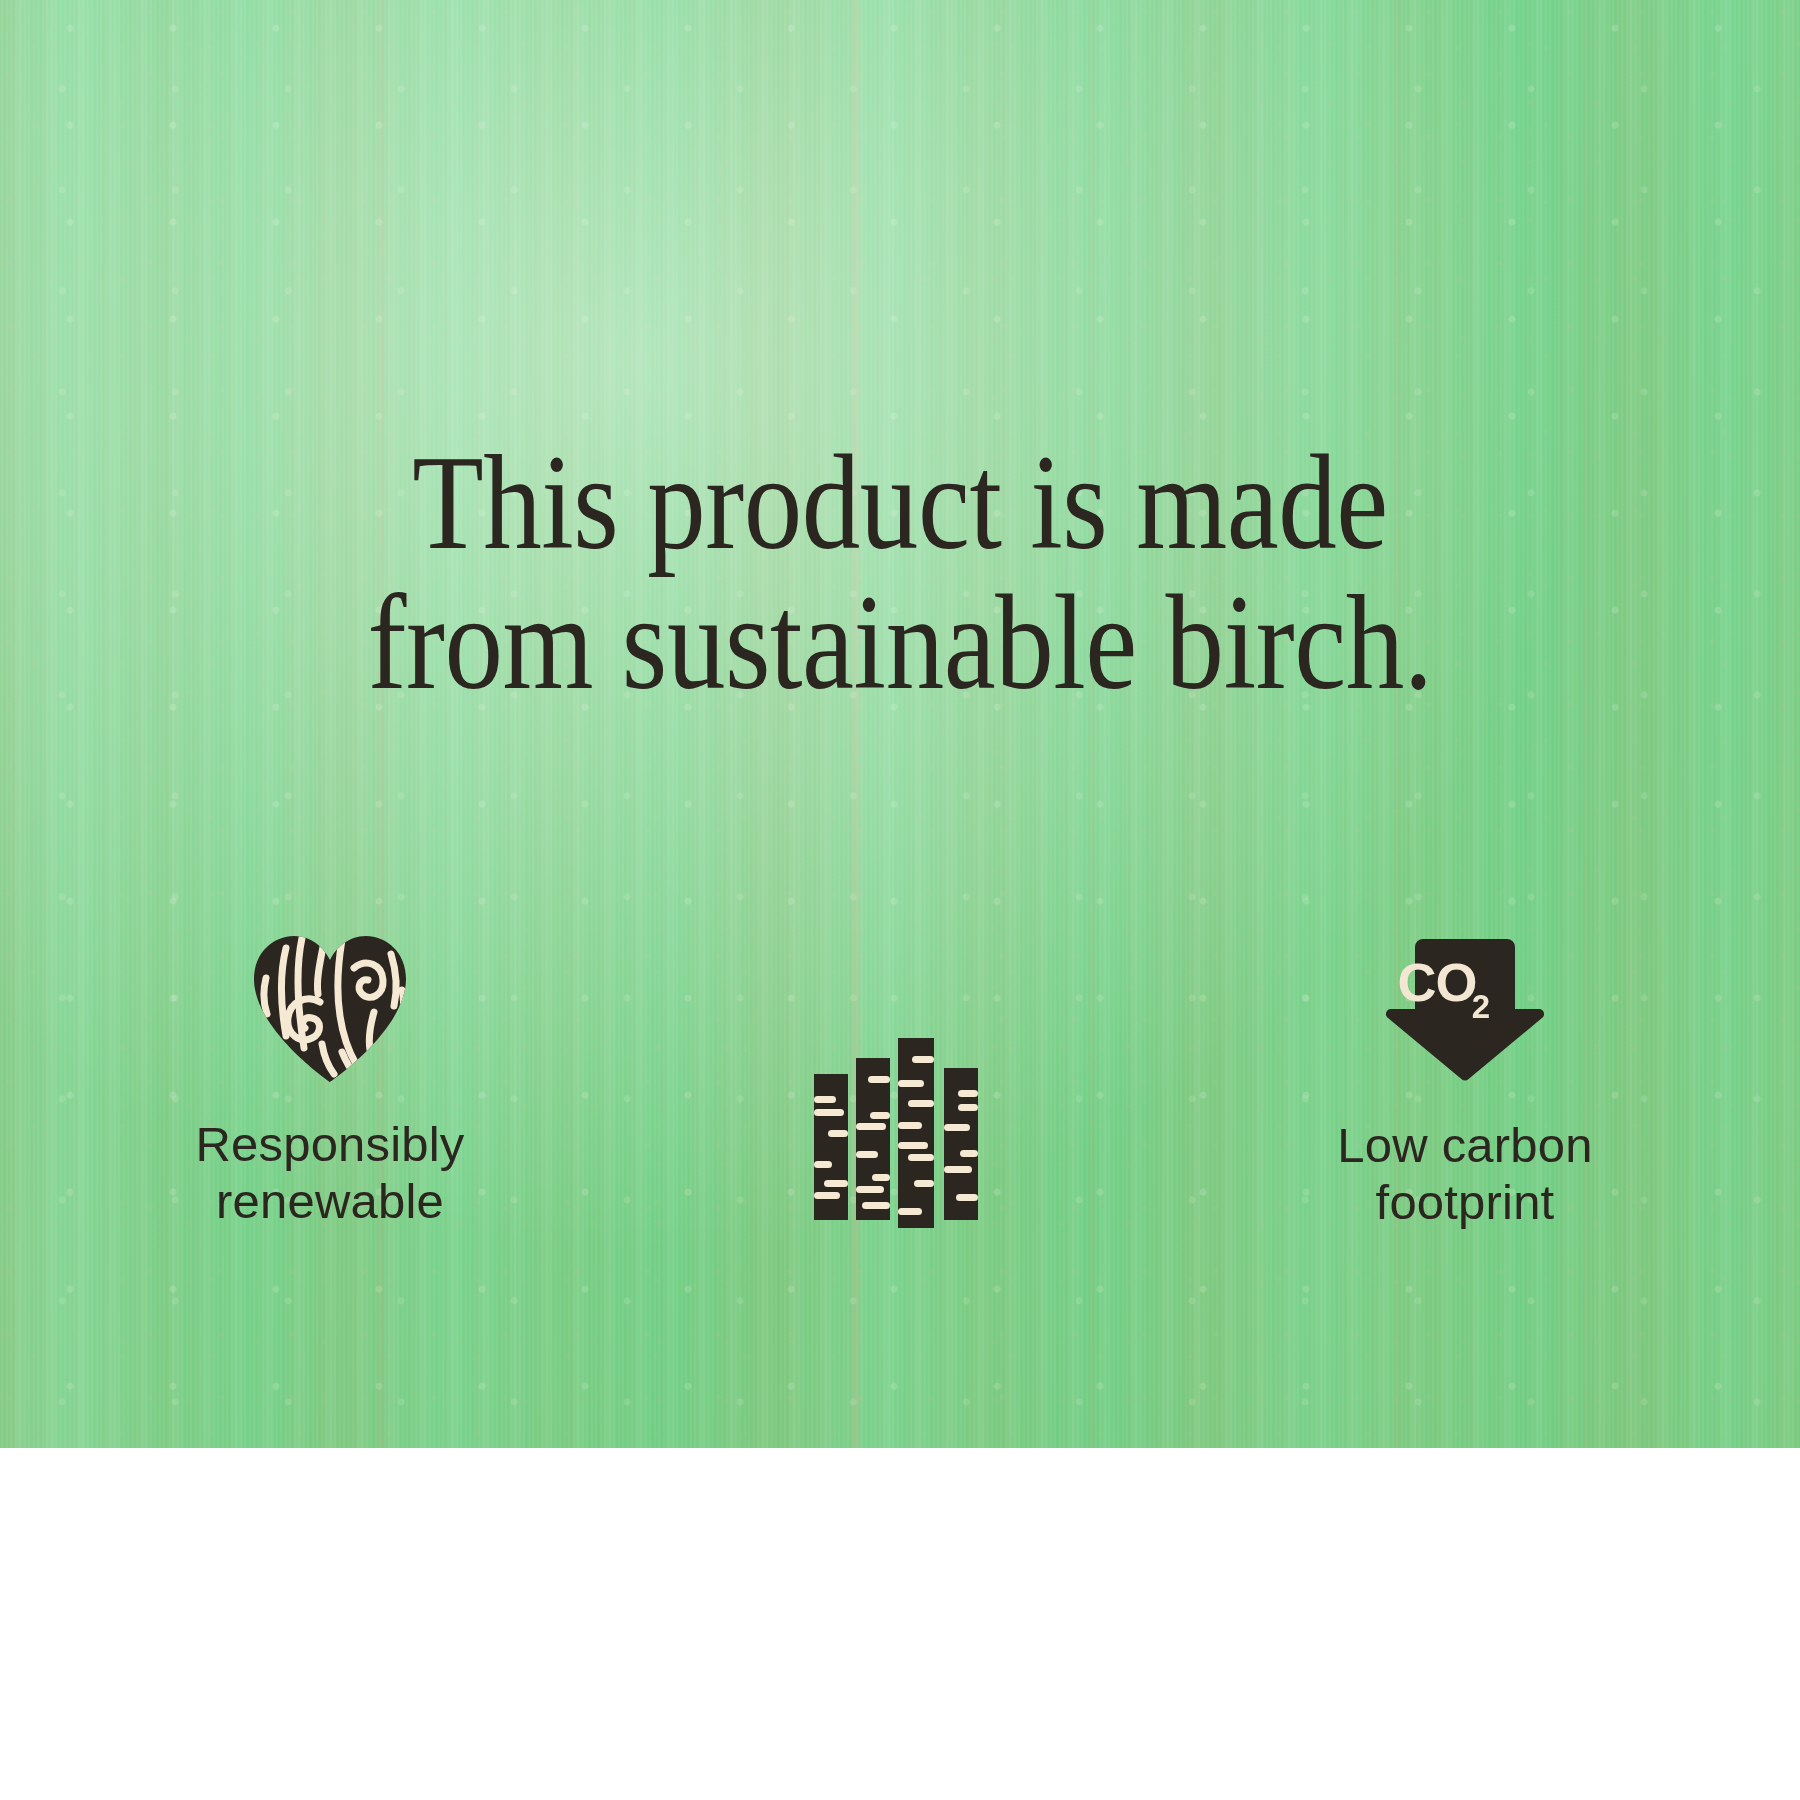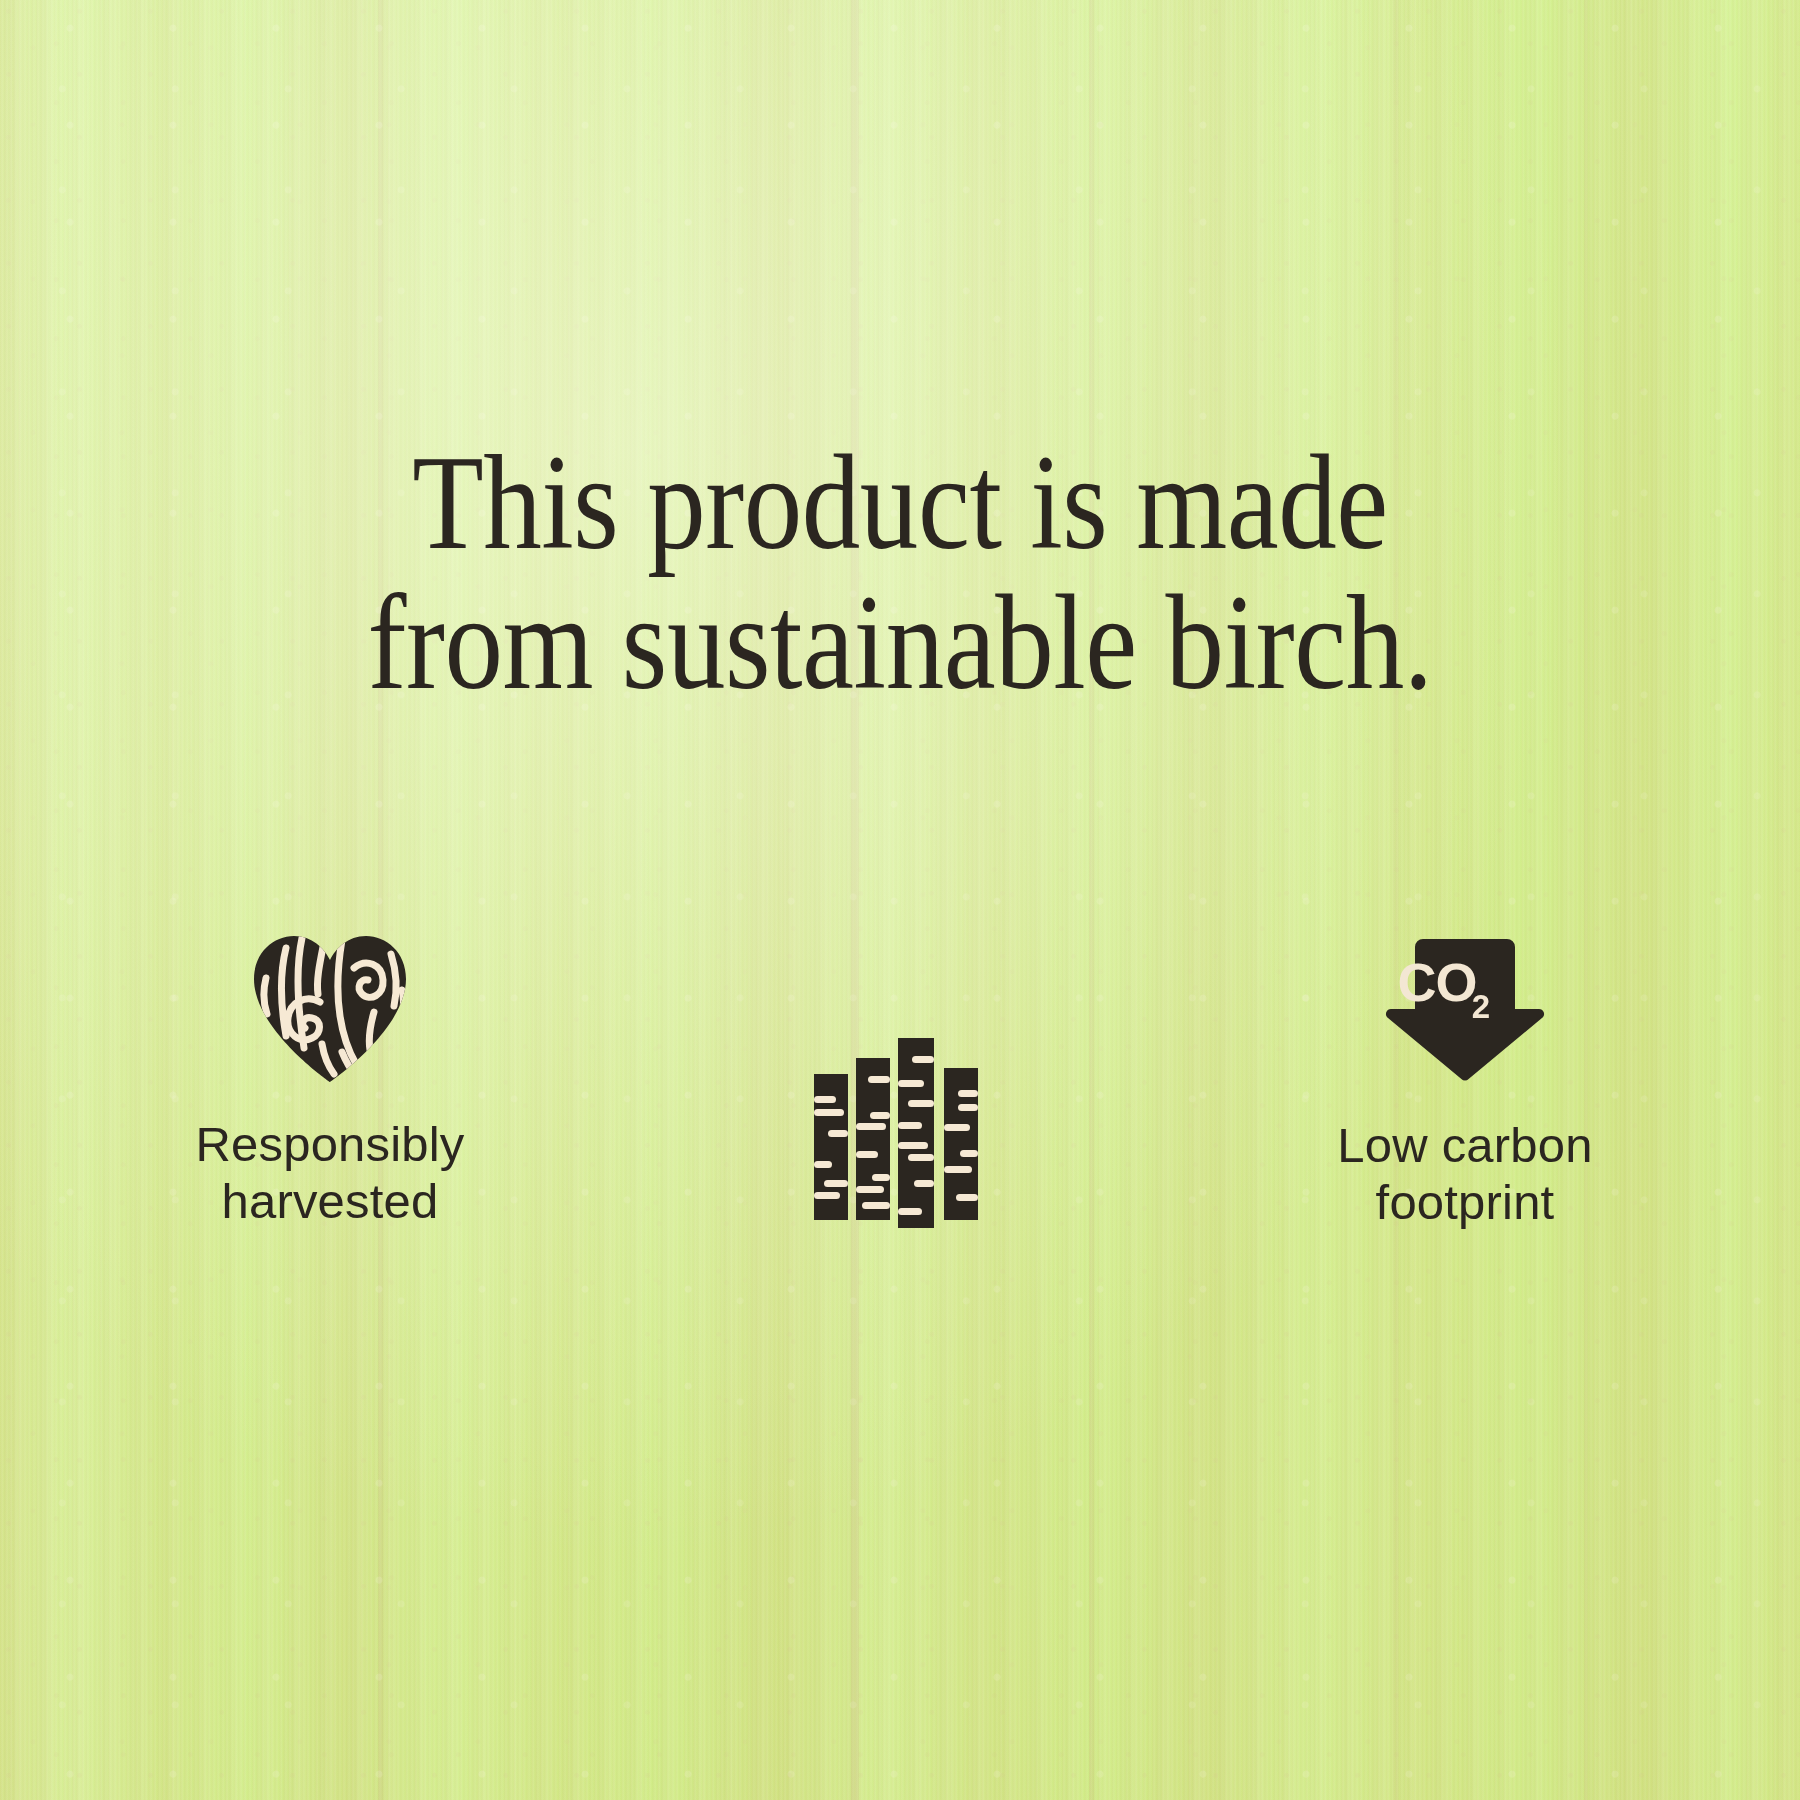--- a/index.html
+++ b/index.html
@@ -10,22 +10,22 @@
     width: 1800px;
     height: 1800px;
     overflow: hidden;
     font-family: "Liberation Sans", sans-serif;
   }
 
   
   .poster {
     position: relative;
     width: 1800px;
-    height: 1800px;
-    background-color: #bef264;
+    height: 1448px;
+    background-color: #22c55e;
     overflow: hidden;
   }
   .grain {
     position: absolute;
     inset: 0;
     pointer-events: none;
   }
   
   .grain.fibres {
     background-image:
@@ -223,21 +223,21 @@
               <path d="M141 22 C 146 38, 148 56, 144 74"></path>
 
               <path d="M152 58 C 154 66, 154 74, 152 82"></path>
 
               <path d="M92 120 C 96 130, 101 138, 106 144"></path>
             </g>
           </g>
         </svg>
       </div>
       <div class="caption">Responsibly
-harvested</div>
+renewable</div>
     </div>
 
     <div class="feature abundant">
       <div class="icon-wrap">
         <svg width="176" height="200" viewBox="0 0 176 200" aria-hidden="true">
 
           <g>
             <rect x="2" y="44" width="34" height="146" fill="#2b2620"></rect>
             <g fill="#f6e9d4">
               <rect x="2" y="66" width="22" height="7" rx="3.5"></rect>

